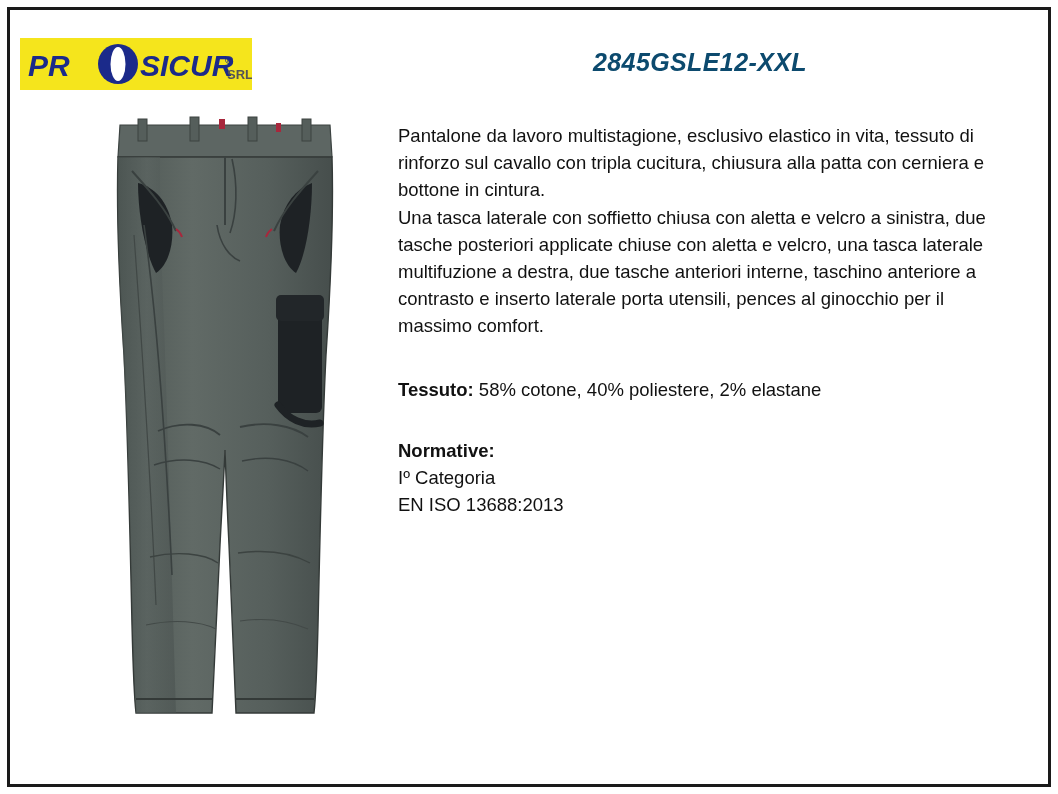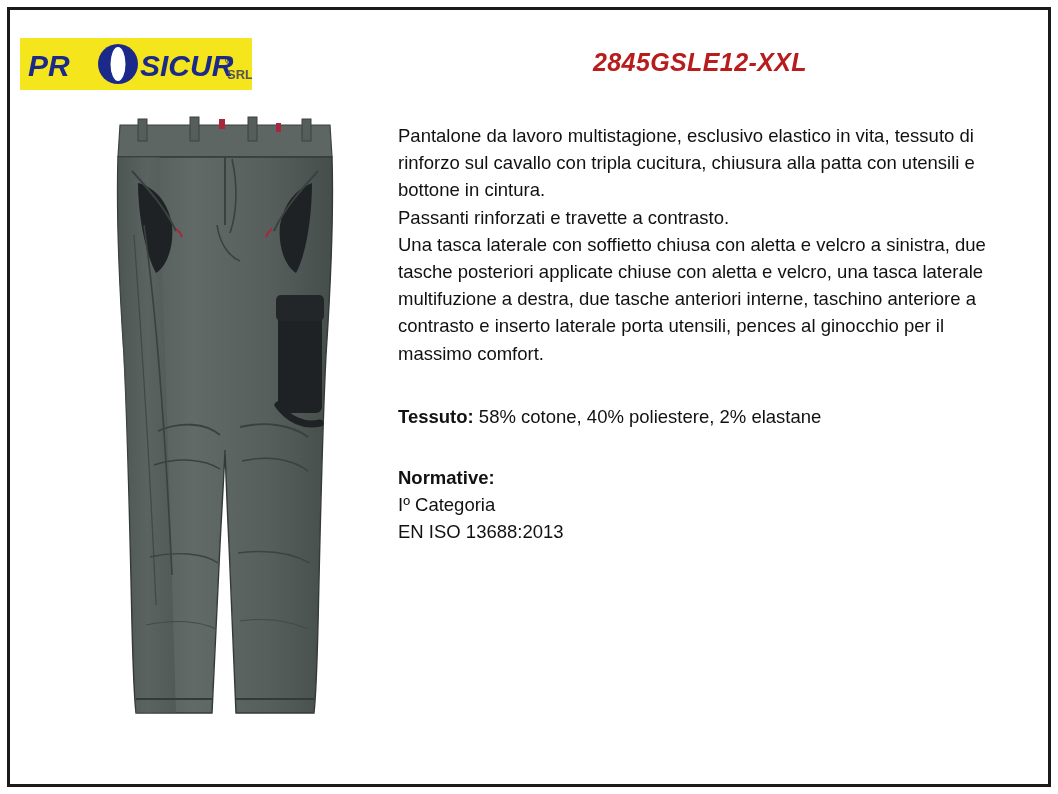--- a/index.html
+++ b/index.html
@@ -65,21 +65,21 @@
   
   .title {
     position: absolute;
     left: 380px;
     top: 38px;
     width: 620px;
     text-align: center;
     font-size: 25px;
     font-weight: bold;
     font-style: italic;
-    color: #b91c1c;
+    color: #0c4a6e;
     letter-spacing: 0.4px;
   }
 
   
   .product-image {
     position: absolute;
     left: 70px;
     top: 95px;
     width: 290px;
     height: 630px;
@@ -218,22 +218,21 @@
         <path d="M156,594 L234,594" fill="none" stroke="#343a38" stroke-width="2"></path>
 
         <path d="M96,124 C99,126 101,129 102,132" fill="none" stroke="#a8273c" stroke-width="2"></path>
         <path d="M192,124 C189,126 187,129 186,132" fill="none" stroke="#a8273c" stroke-width="2"></path>
       </svg>
     </div>
 
     <div class="text-col">
 
       <div class="desc">
-        <p>Pantalone da lavoro multistagione, esclusivo elastico in vita, tessuto di rinforzo sul cavallo con tripla cucitura, chiusura alla patta con utensili e bottone in cintura.</p>
-        <p>Passanti rinforzati e travette a contrasto.</p>
+        <p>Pantalone da lavoro multistagione, esclusivo elastico in vita, tessuto di rinforzo sul cavallo con tripla cucitura, chiusura alla patta con cerniera e bottone in cintura.</p>
         <p>Una tasca laterale con soffietto chiusa con aletta e velcro a sinistra, due tasche posteriori applicate chiuse con aletta e velcro, una tasca laterale multifuzione a destra, due tasche anteriori interne, taschino anteriore a contrasto e inserto laterale porta utensili, pences al ginocchio per il massimo comfort.</p>
       </div>
 
       <div class="specs">
         <div class="row">
           <b>Tessuto:</b>
           <span>58% cotone, 40% poliestere, 2% elastane</span>
         </div>
       </div>
 

